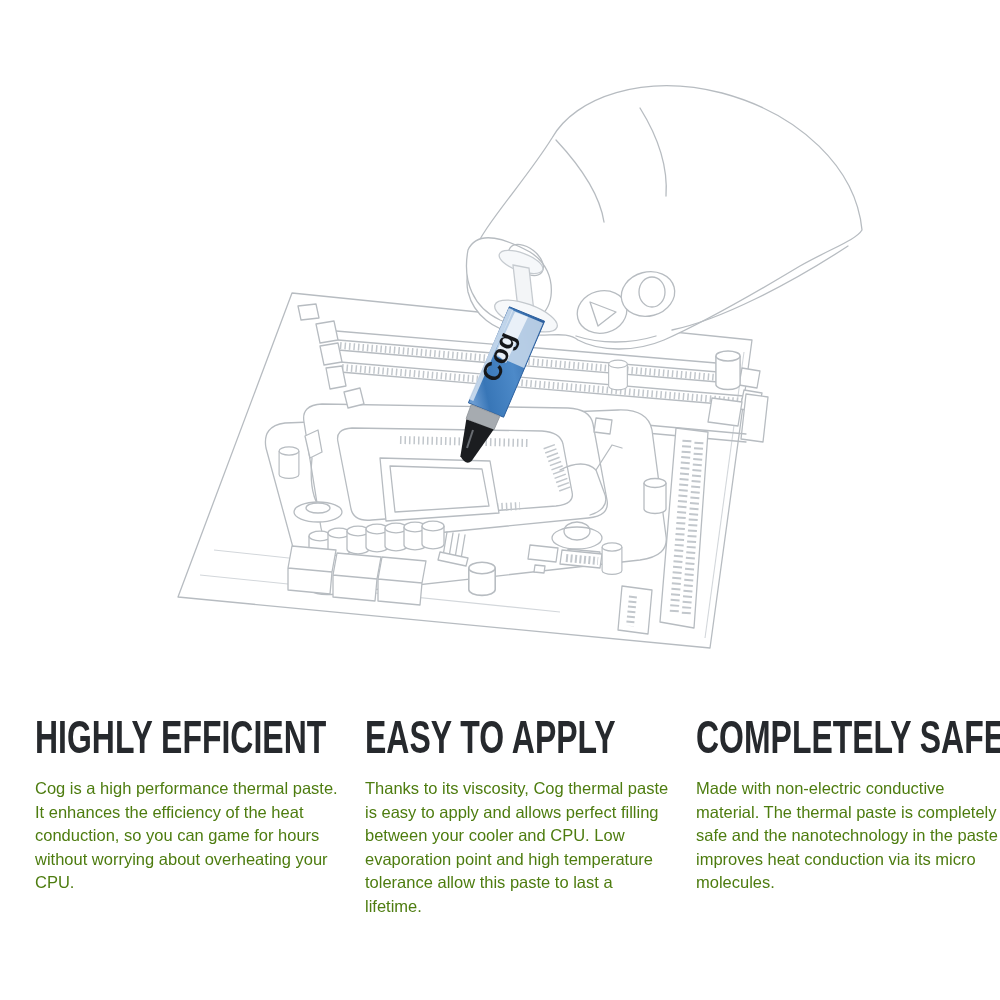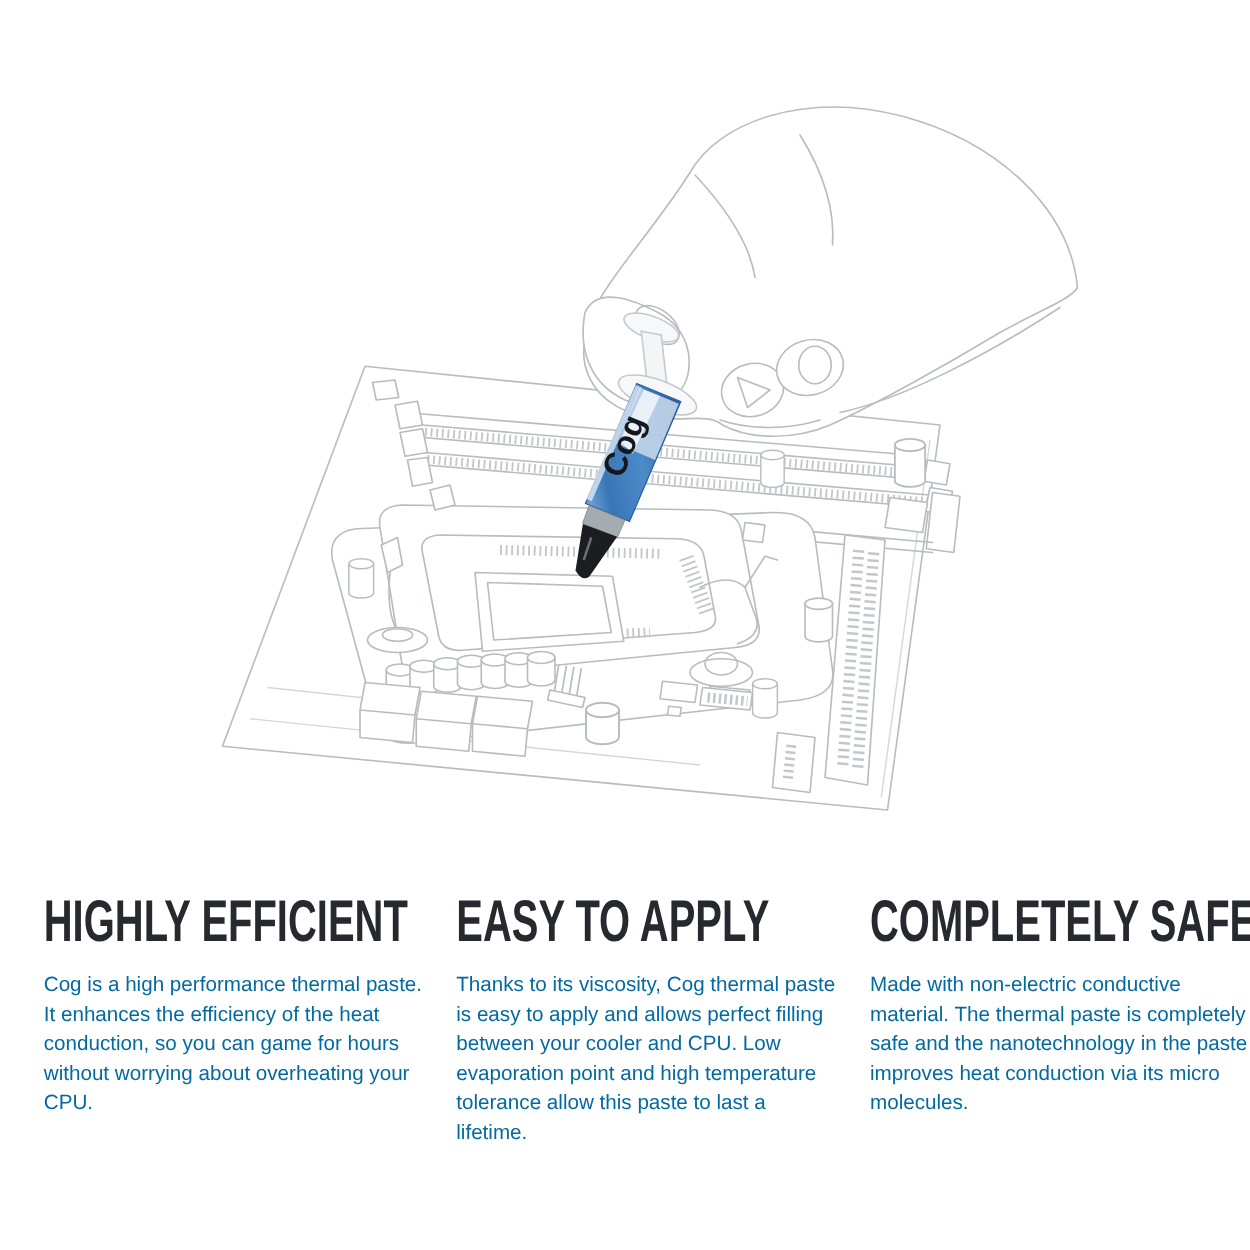--- a/index.html
+++ b/index.html
@@ -7,21 +7,21 @@
           font-family:"Liberation Sans", sans-serif;}
   svg{position:absolute;left:0;top:0;}
   .features{position:absolute;left:0;top:712px;width:1000px;height:300px;}
   .feature{position:absolute;top:0;width:305px;}
   .feature.f0{left:35px}
   .feature.f1{left:365px}
   .feature.f2{left:696px}
   .feature h2{margin:0;height:50px;line-height:50px;white-space:nowrap;}
   .feature h2 span{display:inline-block;transform:scaleX(.68);transform-origin:0 60%;
       font-size:47px;font-weight:700;letter-spacing:0;color:#26292d;}
-  .feature p{margin:15px 0 0 0;font-size:16.5px;line-height:23.6px;color:#0369a1;}
+  .feature p{margin:15px 0 0 0;font-size:16.5px;line-height:23.6px;color:#4d7c0f;}
   .lineart{fill:none;stroke:#b7bcc1;stroke-width:1.3;stroke-linejoin:round;stroke-linecap:round;}
   .solidw{fill:#ffffff;stroke:#b7bcc1;stroke-width:1.3;stroke-linejoin:round;stroke-linecap:round;}
   .faint{fill:none;stroke:#d3d7db;stroke-width:1.1;}
   .pins{fill:none;stroke:#c2c7cc;stroke-linecap:butt;}
 </style>
 </head>
 <body>
 
 <div class="canvas">
 

